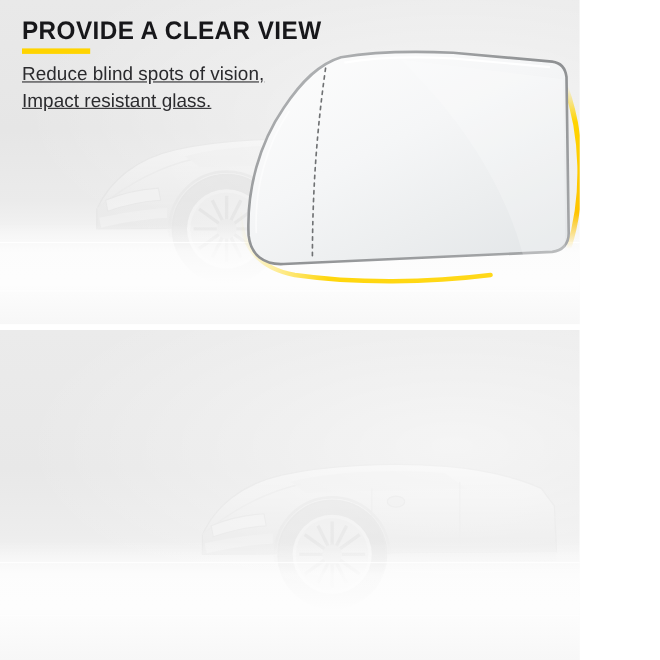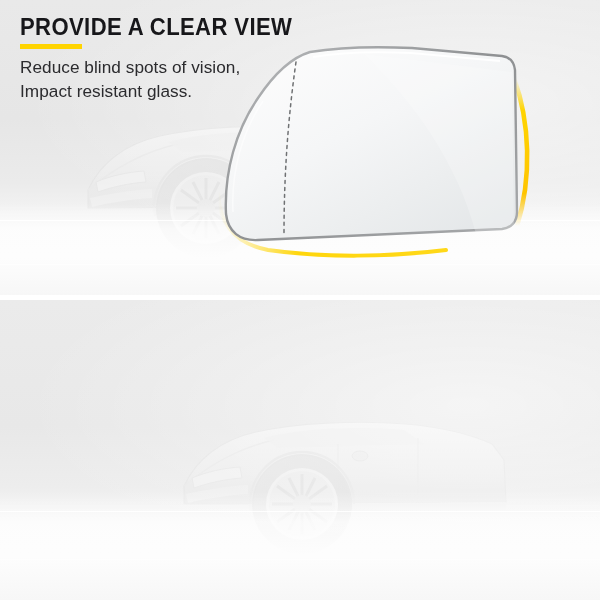--- a/index.html
+++ b/index.html
@@ -6,21 +6,21 @@
   * { margin:0; padding:0; box-sizing:border-box; }
   html,body { width:600px; height:600px; overflow:hidden; }
   body {
     font-family:"Liberation Sans", sans-serif;
     background:#ffffff;
     -webkit-font-smoothing:antialiased;
   }
   .sheet { position:relative; width:600px; height:600px; overflow:hidden; }
 
   
-  .panel { position:absolute; left:0; width:600px; overflow:hidden;padding-left:36px; }
+  .panel { position:absolute; left:0; width:527px; overflow:hidden;padding-left:36px; }
   .panel-top { top:0; height:295px; }
   .panel-bottom { top:300px; height:300px; }
 
   .panel-bg {
     position:absolute; inset:0;
     background:
       linear-gradient(180deg,#e9e9e9 0%,#e6e6e6 40%,#ebebeb 62%,#f3f3f3 72%,#fafafa 100%);
   }
   .panel-bottom .panel-bg {
     background:
@@ -67,20 +67,21 @@
     width:62px; height:5px; margin-top:4px; margin-bottom:7px;
     background:#FFD400;
   }
   .body {
     font-size:17.2px;
     line-height:23.5px;
     color:#2b2b2e;
     letter-spacing:.05px;
     white-space:pre-line;
     font-family:"Liberation Sans", sans-serif;
+    text-decoration:underline;
   }
 
   
   .product { position:absolute; z-index:5; }
   .prod-glass { left:214px; top:44px; }
 </style>
 </head>
 <body>
 
 <div class="sheet">

